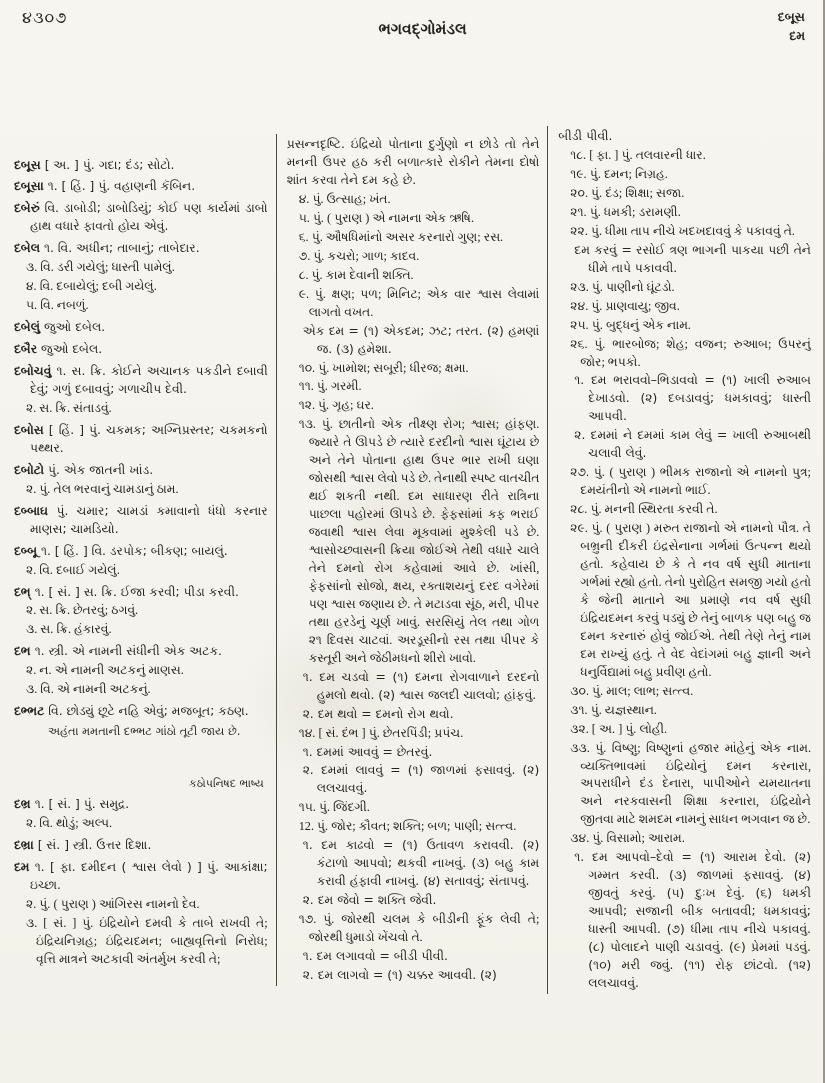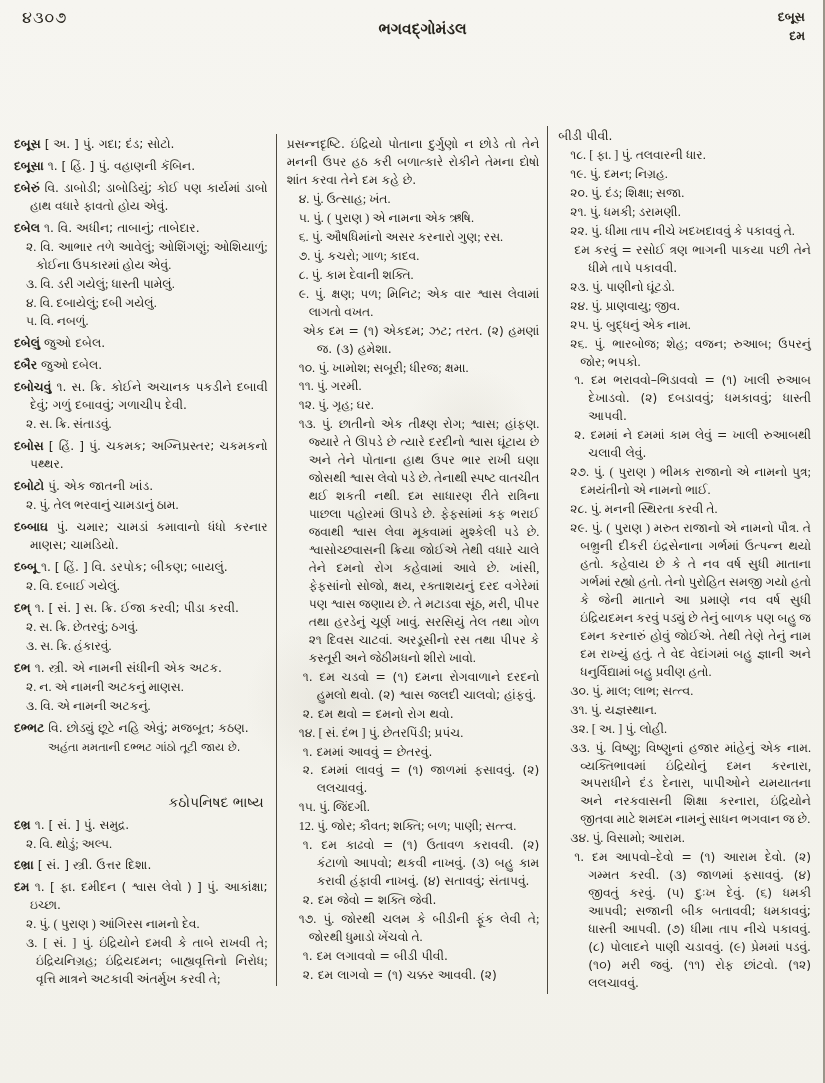--- a/index.html
+++ b/index.html
@@ -40,42 +40,41 @@
     font-size:12.3px;line-height:1.46;
     text-align:justify;
   }
   .col + .col{border-left:1px solid #4d483e;}
   .para{margin:0 0 1px 0;}
   .para.entry{padding-left:16px;text-indent:-16px;margin-top:4px;}
   .para.sense{padding-left:22px;text-indent:-10px;font-family:Liberation Serif, serif;}
   .para.idiom{padding-left:30px;text-indent:-14px;}
   .para.continuation{}
   .para.quote{margin-left:34px;margin-top:2px;font-size:11.4px;}
-  .para.attrib{text-align:right;font-size:14px;margin-right:4px;margin-bottom:3px;margin-top:36px;}
+  .para.attrib{text-align:right;font-size:11px;margin-right:4px;margin-bottom:3px;margin-top:36px;}
   b.hw{font-weight:bold;}
 </style>
 </head>
 <body>
 
 <div class="page">
   <div class="header">
     <div class="page-number">૪૩૦૭</div>
     <div class="book-title">ભગવદ્ગોમંડલ</div>
     <div class="guide-words">
       <div>દબૂસ</div>
       <div>દમ</div>
     </div>
   </div>
   <div class="columns">
     <div class="col">
         <p class="para entry"><b class="hw">દબૂસ</b> [ અ. ] પું. ગદા; દંડ; સોટો.</p>
         <p class="para entry"><b class="hw">દબૂસા</b> ૧. [ હિં. ] પું. વહાણની કૅબિન.</p>
         <p class="para entry"><b class="hw">દબેરું</b> વિ. ડાબોડી; ડાબોડિયું; કોઈ પણ કાર્યમાં ડાબો હાથ વધારે ફાવતો હોય એવું.</p>
         <p class="para entry"><b class="hw">દબેલ</b> ૧. વિ. અધીન; તાબાનું; તાબેદાર.</p>
-        <p class="para sense">૨. વિ. આભાર તળે આવેલું; ઓશિંગણું; ઓશિયાળું; કોઈના ઉપકારમાં હોય એવું.</p>
         <p class="para sense">૩. વિ. ડરી ગયેલું; ધાસ્તી પામેલું.</p>
         <p class="para sense">૪. વિ. દબાયેલું; દબી ગયેલું.</p>
         <p class="para sense">૫. વિ. નબળું.</p>
         <p class="para entry"><b class="hw">દબેલું</b> જુઓ દબેલ.</p>
         <p class="para entry"><b class="hw">દબૈર</b> જુઓ દબેલ.</p>
         <p class="para entry"><b class="hw">દબોચવું</b> ૧. સ. ક્રિ. કોઈને અચાનક પકડીને દબાવી દેવું; ગળું દબાવવું; ગળાચીપ દેવી.</p>
         <p class="para sense">૨. સ. ક્રિ. સંતાડવું.</p>
         <p class="para entry"><b class="hw">દબોસ</b> [ હિં. ] પું. ચકમક; અગ્નિપ્રસ્તર; ચકમકનો પથ્થર.</p>
         <p class="para entry"><b class="hw">દબોટો</b> પું. એક જાતની ખાંડ.</p>
         <p class="para sense">૨. પું. તેલ ભરવાનું ચામડાનું ઠામ.</p>

